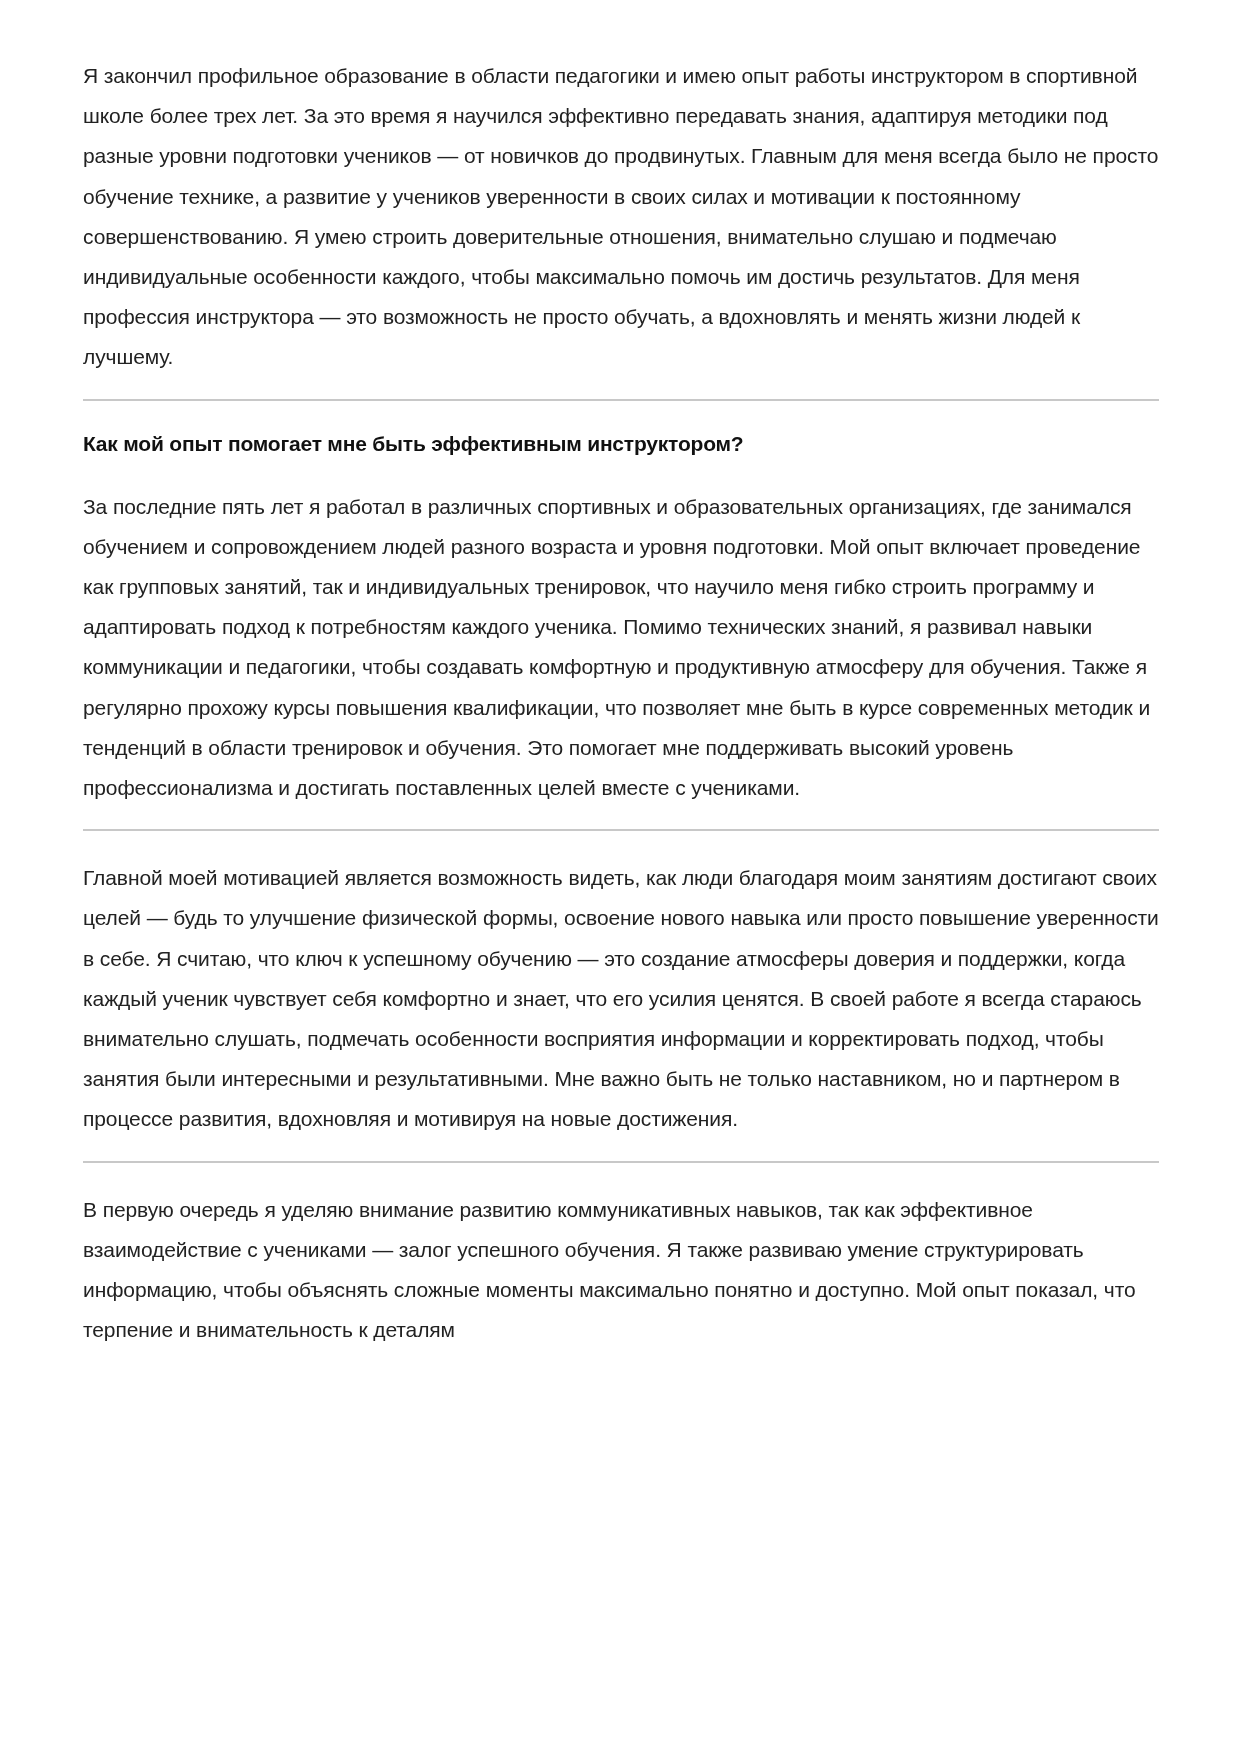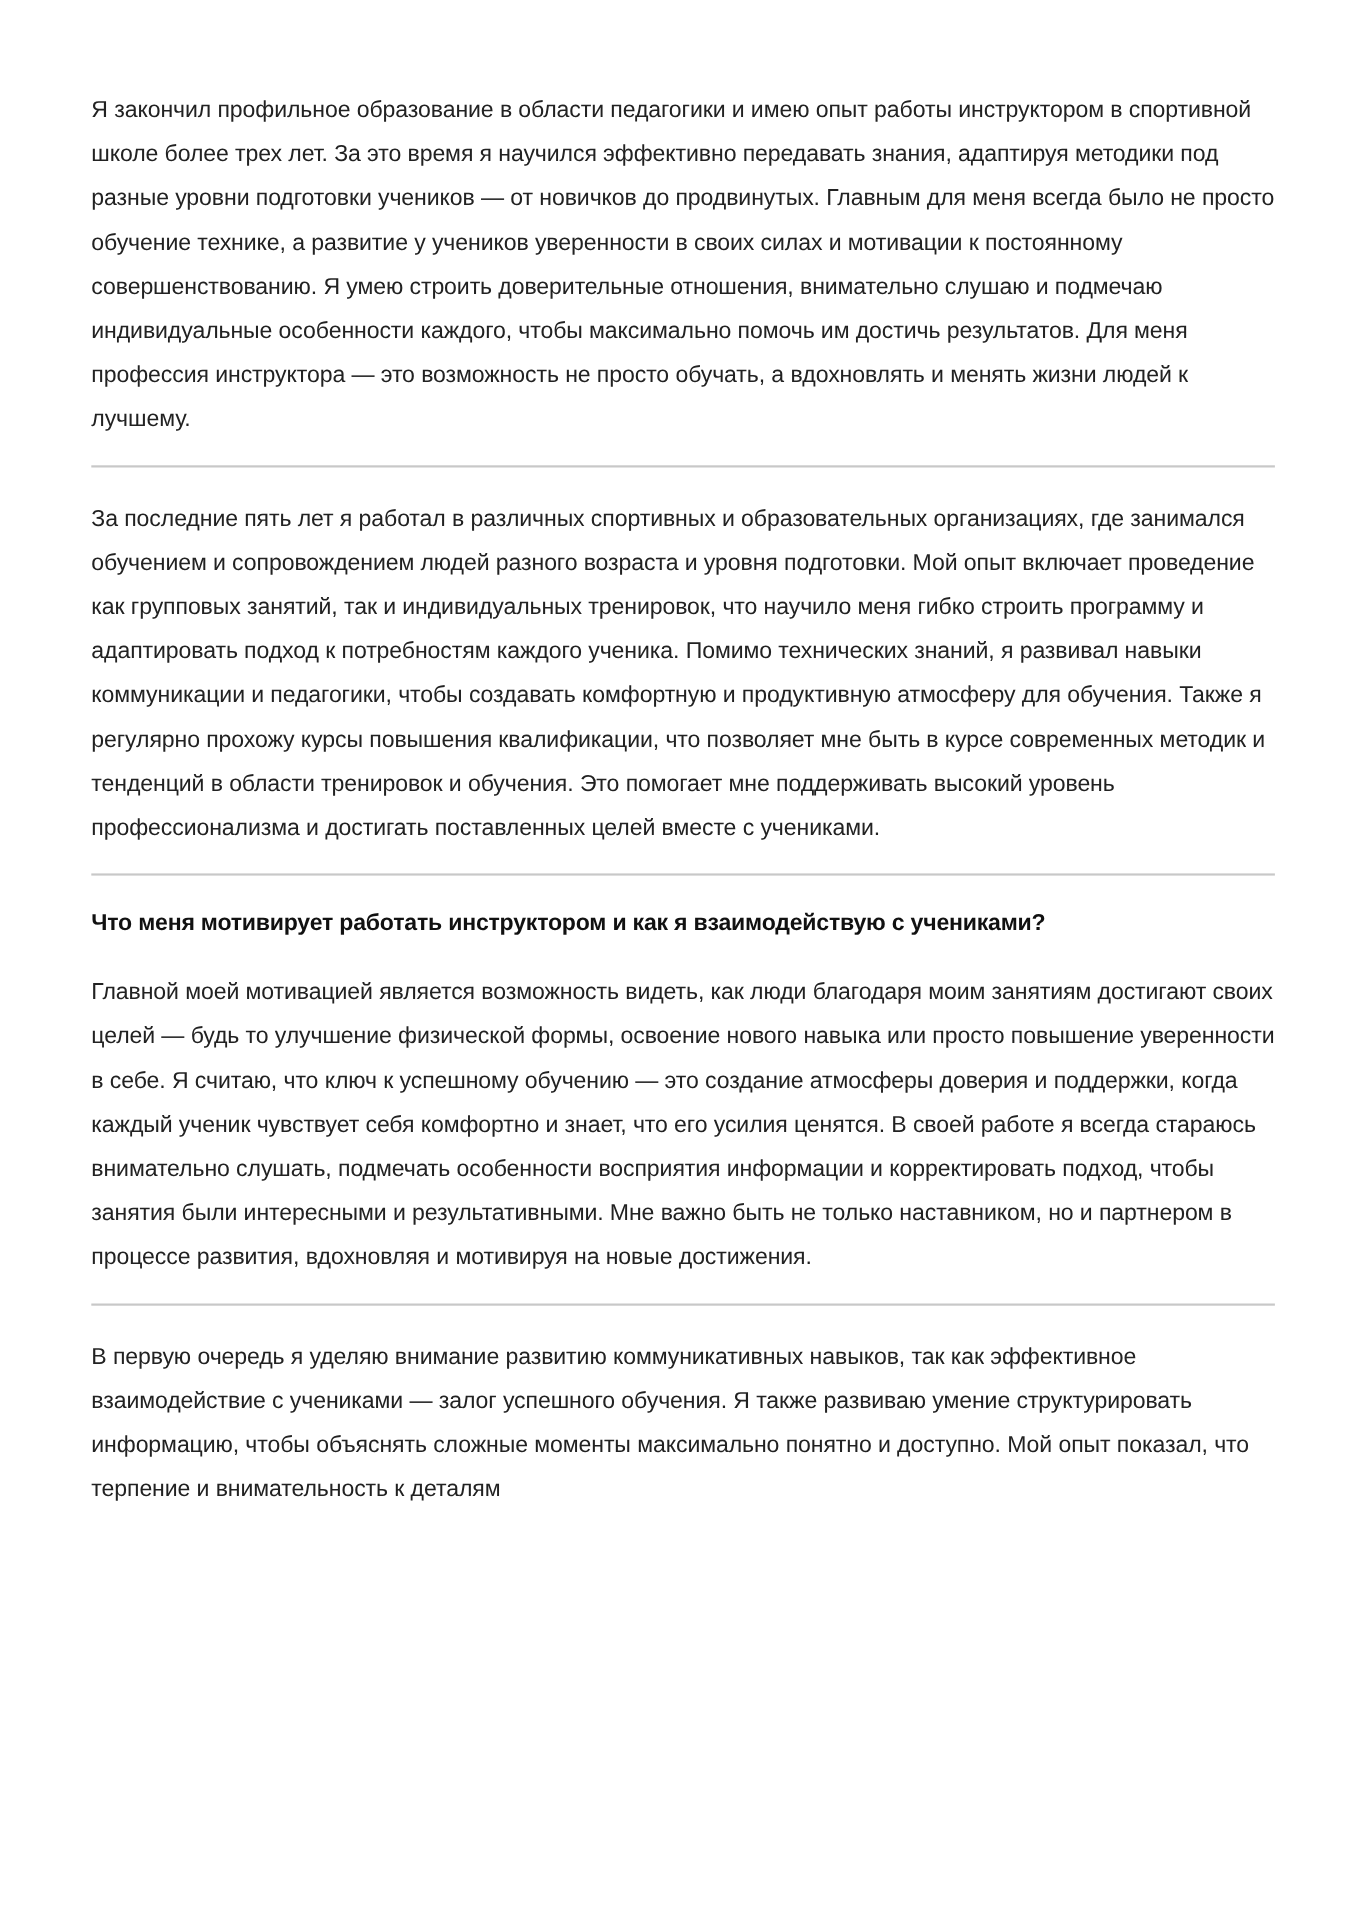--- a/index.html
+++ b/index.html
@@ -11,21 +11,20 @@
       width: 1239px;
       height: 1753px;
       overflow: hidden;
       font-family: "Liberation Sans", "DejaVu Sans", sans-serif;
       color: #1f1f1f;
     }
     .page {
       position: relative;
       padding: 56px 0 0 83px;
       width: 1080px;
-      margin-top: 24px;
     }
     .para {
       margin: 0;
       font-size: 21px;
       line-height: 40.2px;
       letter-spacing: -0.1px;
       color: #222222;
     }
     .divider {
       height: 0;
@@ -52,27 +51,27 @@
 
 <div class="page">
 
   <div class="section">
     <p class="para">Я закончил профильное образование в области педагогики и имею опыт работы инструктором в спортивной школе более трех лет. За это время я научился эффективно передавать знания, адаптируя методики под разные уровни подготовки учеников — от новичков до продвинутых. Главным для меня всегда было не просто обучение технике, а развитие у учеников уверенности в своих силах и мотивации к постоянному совершенствованию. Я умею строить доверительные отношения, внимательно слушаю и подмечаю индивидуальные особенности каждого, чтобы максимально помочь им достичь результатов. Для меня профессия инструктора — это возможность не просто обучать, а вдохновлять и менять жизни людей к лучшему.</p>
   </div>
 
   <hr class="divider">
 
   <div class="section">
+    <h2 class="heading">Как мой опыт помогает мне быть эффективным инструктором?</h2>
     <p class="para">За последние пять лет я работал в различных спортивных и образовательных организациях, где занимался обучением и сопровождением людей разного возраста и уровня подготовки. Мой опыт включает проведение как групповых занятий, так и индивидуальных тренировок, что научило меня гибко строить программу и адаптировать подход к потребностям каждого ученика. Помимо технических знаний, я развивал навыки коммуникации и педагогики, чтобы создавать комфортную и продуктивную атмосферу для обучения. Также я регулярно прохожу курсы повышения квалификации, что позволяет мне быть в курсе современных методик и тенденций в области тренировок и обучения. Это помогает мне поддерживать высокий уровень профессионализма и достигать поставленных целей вместе с учениками.</p>
   </div>
 
   <hr class="divider">
 
   <div class="section">
-    <h2 class="heading">Что меня мотивирует работать инструктором и как я взаимодействую с учениками?</h2>
     <p class="para">Главной моей мотивацией является возможность видеть, как люди благодаря моим занятиям достигают своих целей — будь то улучшение физической формы, освоение нового навыка или просто повышение уверенности в себе. Я считаю, что ключ к успешному обучению — это создание атмосферы доверия и поддержки, когда каждый ученик чувствует себя комфортно и знает, что его усилия ценятся. В своей работе я всегда стараюсь внимательно слушать, подмечать особенности восприятия информации и корректировать подход, чтобы занятия были интересными и результативными. Мне важно быть не только наставником, но и партнером в процессе развития, вдохновляя и мотивируя на новые достижения.</p>
   </div>
 
   <hr class="divider">
 
   <div class="section">
     <p class="para">В первую очередь я уделяю внимание развитию коммуникативных навыков, так как эффективное взаимодействие с учениками — залог успешного обучения. Я также развиваю умение структурировать информацию, чтобы объяснять сложные моменты максимально понятно и доступно. Мой опыт показал, что терпение и внимательность к деталям</p>
   </div>
 
 </div>

